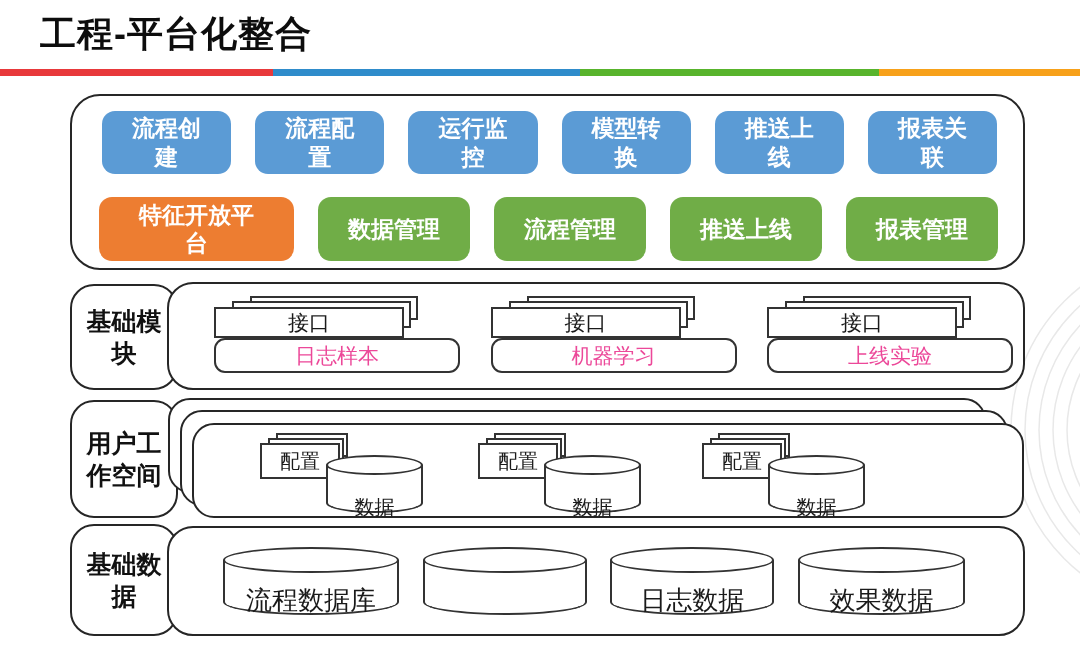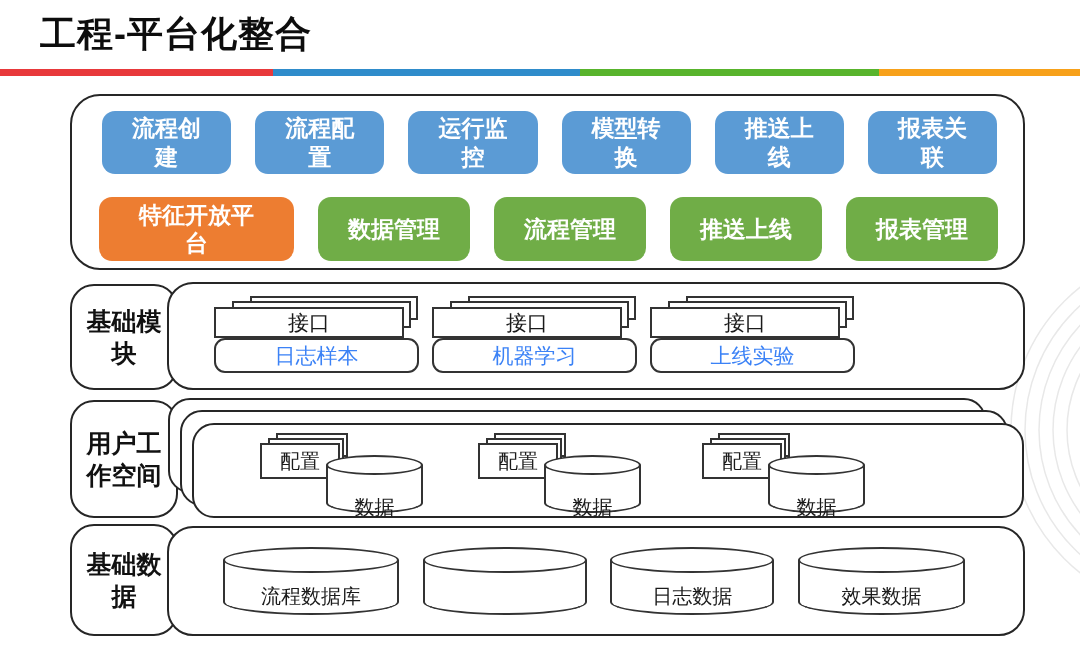--- a/index.html
+++ b/index.html
@@ -49,33 +49,33 @@
     left:70px; width:108px; border:2.5px solid var(--panel-border); border-radius:24px; background:#fff;
     display:flex; align-items:center; justify-content:center; text-align:center;
     font-size:25px; font-weight:bold; line-height:1.3; padding:0 13px;
   }
   .lbl-modules { top:284px; height:106px; }
   .lbl-workspace { top:400px; height:118px; }
   .lbl-basedata { top:524px; height:112px; }
 
   
   .modules-panel { left:167px; top:282px; width:858px; height:108px; border-radius:26px;
-    display:flex; padding:12px 38px 0 45px; }
+    display:flex; justify-content:space-between; padding:12px 38px 0 45px; }
   .mod-group { width:218px; display:flex; flex-direction:column; align-items:flex-start; }
 
   .paper-stack { position:relative; width:218px; height:44px; }
   .paper-layer { position:absolute; background:#fff; border:2px solid var(--shape-border); }
   .pl-back  { left:36px; top:0;   width:168px; height:24px; }
   .pl-mid   { left:18px; top:5px; width:179px; height:27px; }
   .pl-front { left:0;    top:11px; width:190px; height:31px; z-index:2;
     display:flex; align-items:center; justify-content:center; font-size:21px; color:#1a1a1a; }
 
   .module-box {
-    width:205px; height:35px; margin-top:-2px; border:2.5px solid var(--shape-border); border-radius:11px;
-    background:#fff; display:flex; align-items:center; justify-content:center; font-size:21px; color:#3b82f6; z-index:3;
+    width:246px; height:35px; margin-top:-2px; border:2.5px solid var(--shape-border); border-radius:11px;
+    background:#fff; display:flex; align-items:center; justify-content:center; font-size:21px; color:#ec4899; z-index:3;
   }
 
   
   .ws-layer { border:2.5px solid var(--panel-border); border-radius:22px; background:#fff; }
   .ws-back  { left:168px; top:398px; width:818px; height:95px; }
   .ws-mid   { left:180px; top:410px; width:828px; height:96px; }
   .ws-front { left:192px; top:423px; width:832px; height:95px; }
 
   .ws-group { position:absolute; top:8px; width:215px; height:84px; }
   .wsg-1 { left:66px; } .wsg-2 { left:284px; } .wsg-3 { left:508px; }
@@ -97,21 +97,21 @@
   .cyl-small { width:97px; height:58px; left:66px; top:22px; z-index:2; }
   .cyl-small .cyl-top { height:20px; }
   .cyl-small .cyl-body { top:10px; border-radius:0 0 50% 50% / 0 0 10px 10px; }
   .cyl-small .cyl-label { top:39px; font-size:20px; }
 
   .db-row { left:167px; top:526px; width:858px; height:110px; border-radius:26px;
     display:flex; justify-content:space-between; align-items:center; padding:0 58px 0 54px; }
   .cyl-big { position:relative; height:68px; }
   .cyl-big .cyl-top { height:26px; }
   .cyl-big .cyl-body { top:13px; border-radius:0 0 50% 50% / 0 0 13px 13px; }
-  .cyl-big .cyl-label { top:36px; font-size:20px; }
+  .cyl-big .cyl-label { top:36px; font-size:26px; }
   .db-1 { width:176px; } .db-2 { width:164px; } .db-3 { width:164px; } .db-4 { width:167px; }
 </style>
 </head>
 <body>
 
 <svg class="abs watermark" viewBox="0 0 72 340">
   <g fill="none" stroke="#e6e6e6" stroke-width="1.5">
     <circle cx="185" cy="170" r="70"></circle>
       <circle cx="185" cy="170" r="84"></circle>
     <circle cx="185" cy="170" r="98"></circle>

